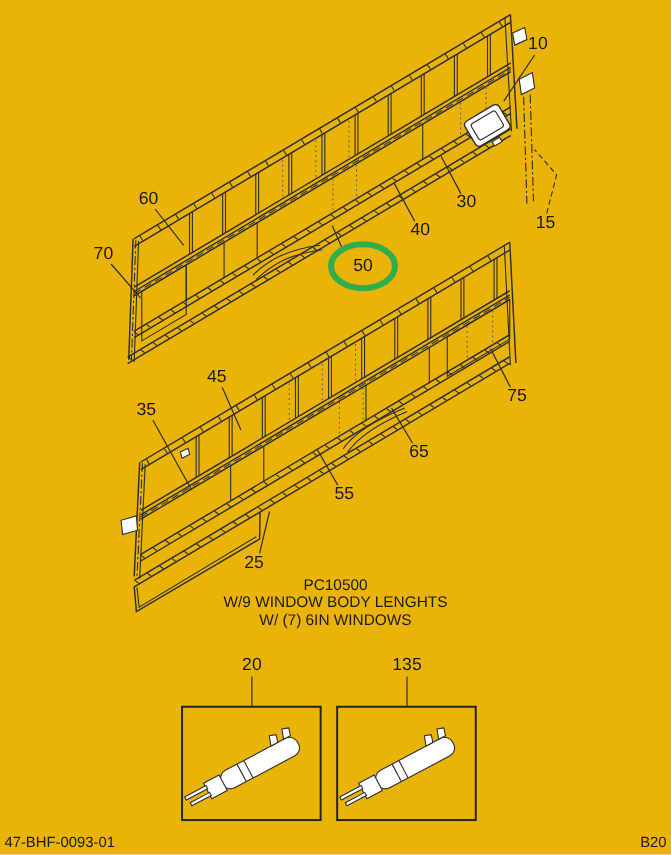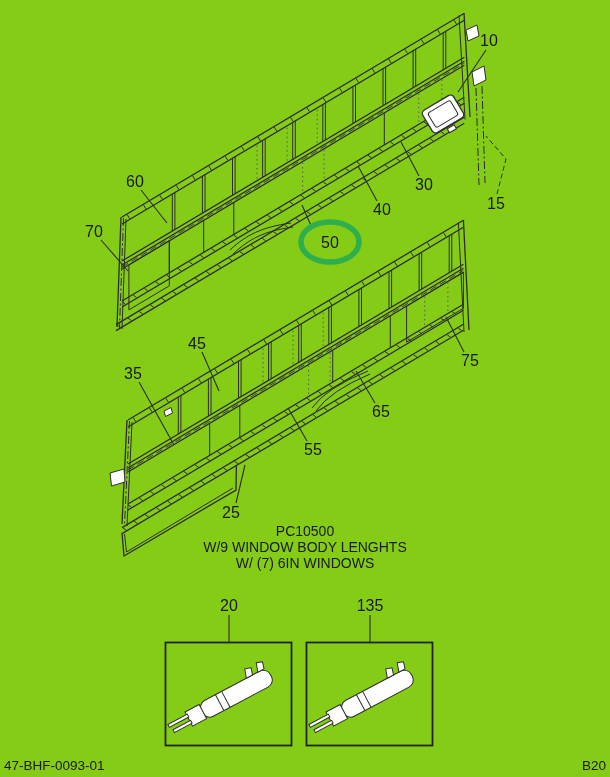--- a/index.html
+++ b/index.html
@@ -1,16 +1,16 @@
 <!DOCTYPE html>
 <html><head>
 <meta charset="utf-8">
 <style>
   html,body{margin:0;padding:0;background:#ffffff;}
-  .stage{position:relative;width:610px;height:777px;background:#84cc16;overflow:hidden;
+  .stage{position:relative;width:610px;height:777px;background:#eab308;overflow:hidden;
          font-family:"Liberation Sans",sans-serif;}
   svg{position:absolute;left:0;top:0;}
   .ln{stroke:#2d2d2d;stroke-width:1.3;fill:none;}
   .thin{stroke-width:1;}
   .tick{stroke:#2d2d2d;stroke-width:1;fill:none;}
   .dot{stroke:#5a5a5a;stroke-width:1;fill:none;stroke-dasharray:1.5 3;}
   .dash{stroke:#3a3a3a;stroke-width:1;fill:none;stroke-dasharray:7 4;}
   .dashdot{stroke:#2d2d2d;stroke-width:1;fill:none;stroke-dasharray:8 2.5 2 2.5;}
   .lead{stroke:#2d2d2d;stroke-width:1.1;fill:none;}
   .lead-dash{stroke:#2d2d2d;stroke-width:1;fill:none;stroke-dasharray:5 3;}

